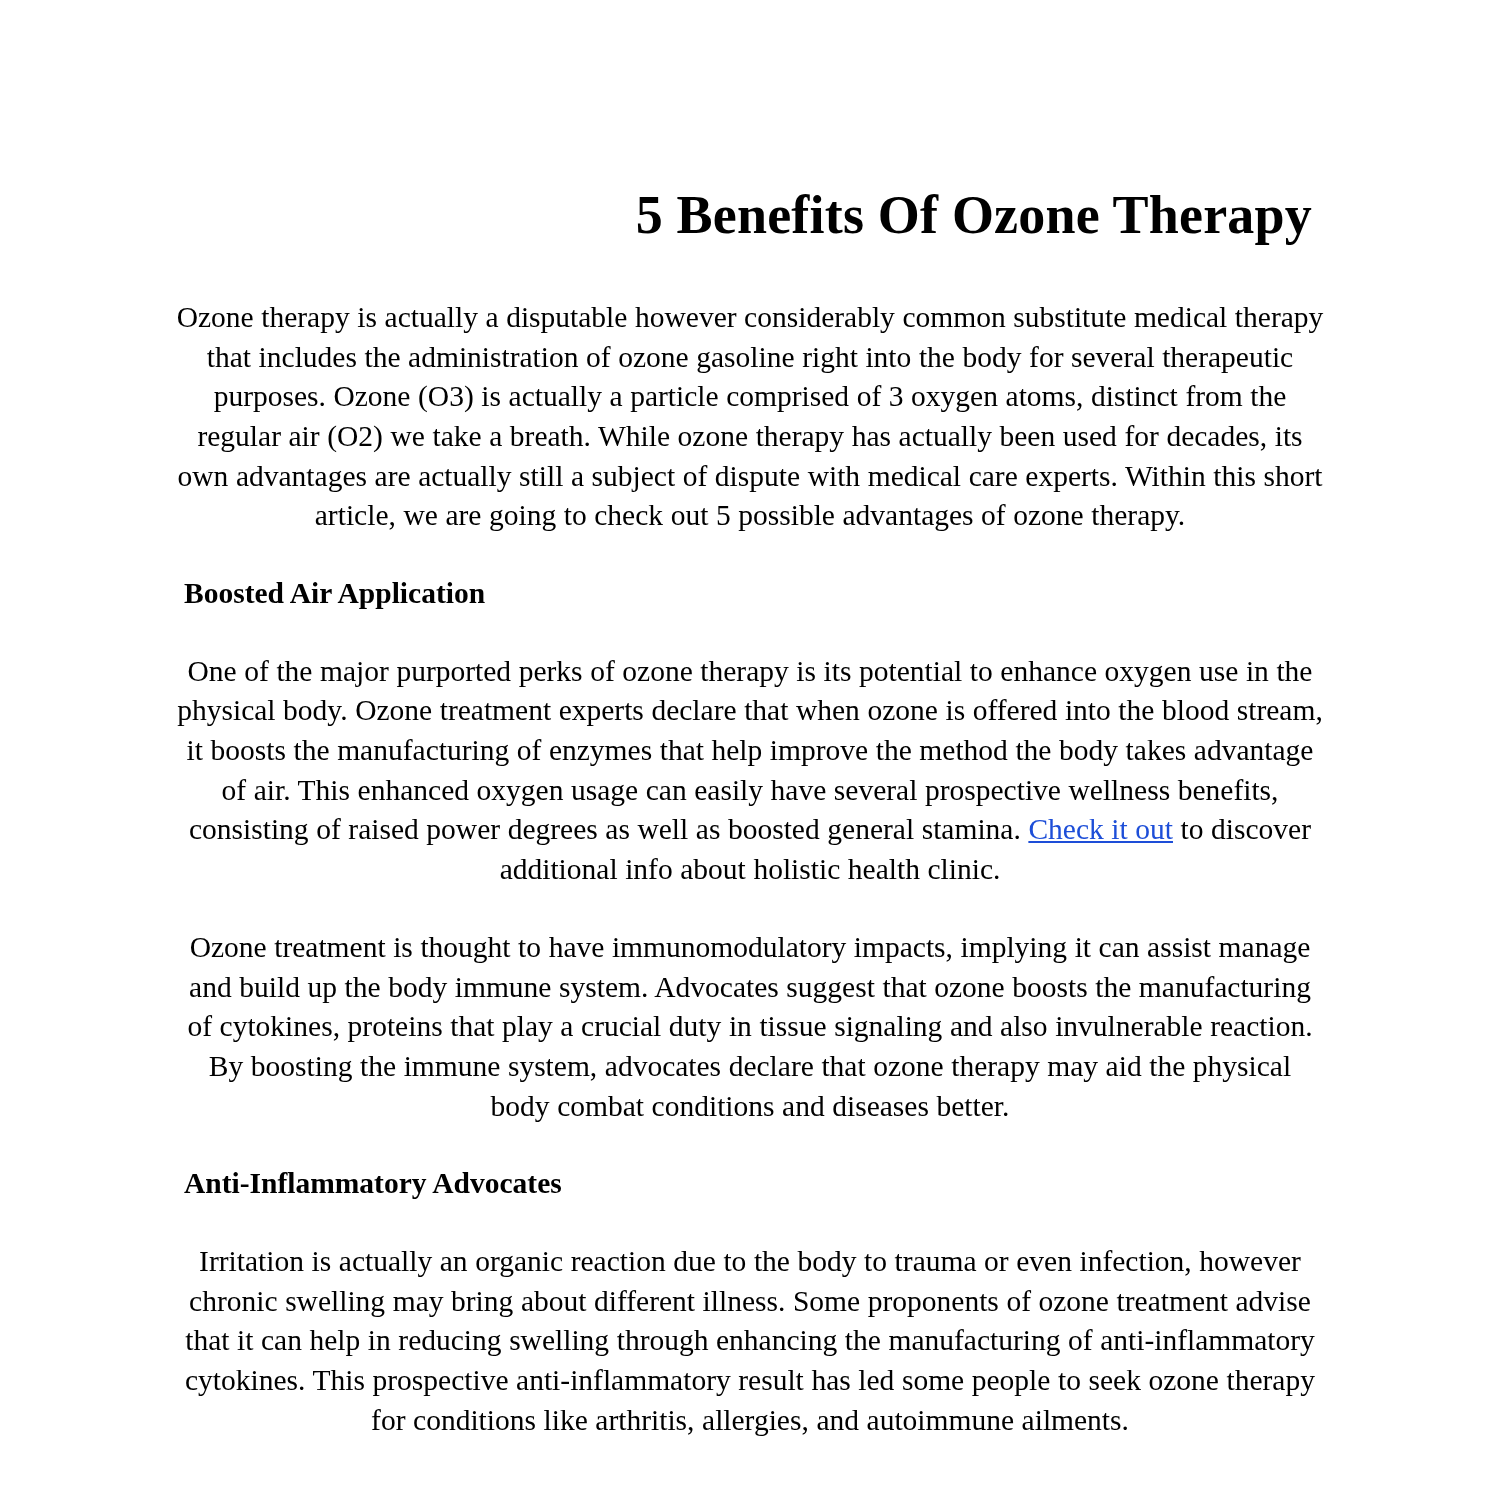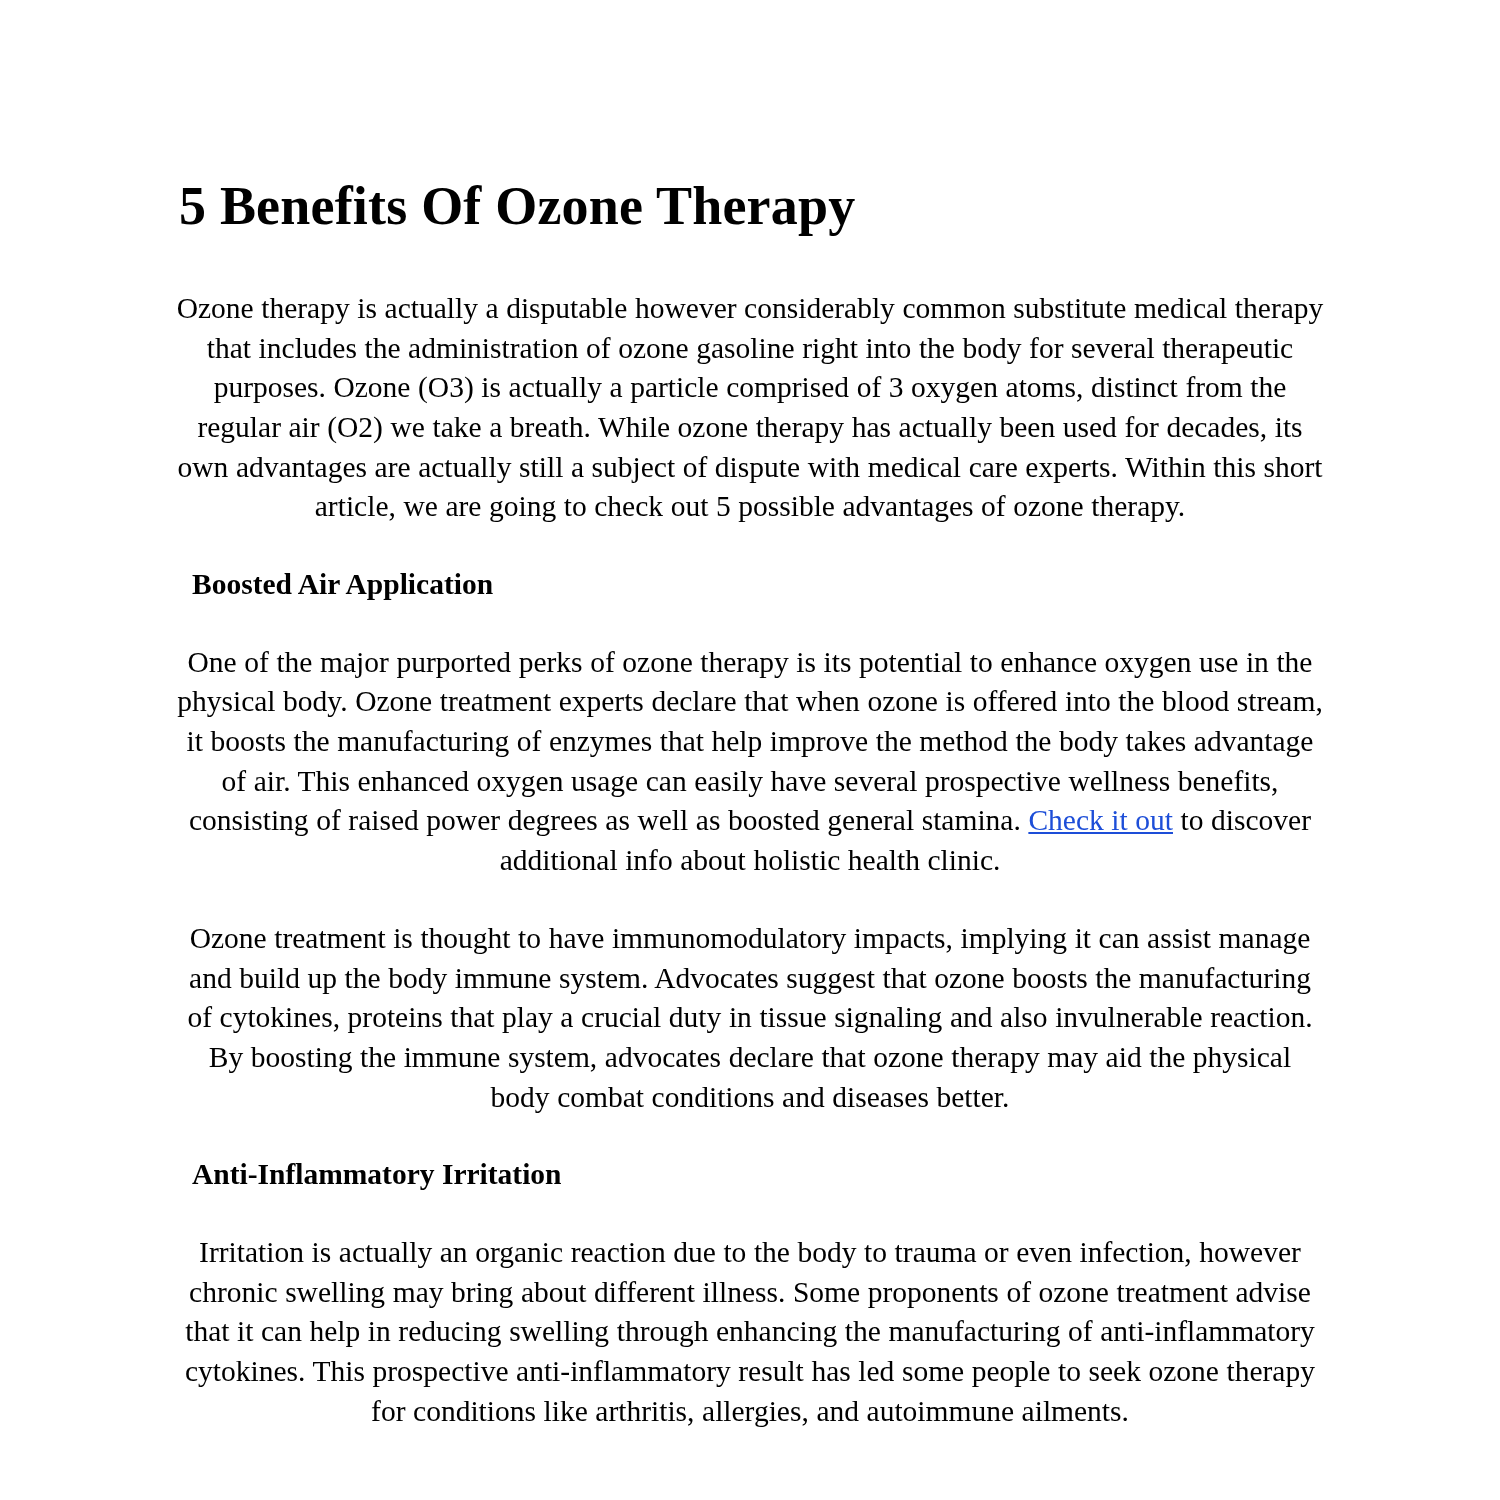--- a/index.html
+++ b/index.html
@@ -24,41 +24,41 @@
   }
   .content {
     position: absolute;
     left: 176px;
     top: 0;
     width: 1148px;
   }
   .doc-title {
     font-size: 54px;
     font-weight: bold;
-    text-align: left;
+    text-align: right;
     line-height: 1.15;
-    margin: 3px;
+    margin: 12px;
     padding-top: 172px;
     letter-spacing: 0.2px;
   }
   .para {
     font-size: 29.5px;
     line-height: 1.345;
     margin: 0;
     text-align: center;
     word-spacing: 0.2px;
   }
   .para-first {
     margin-top: 52px;
   }
   .heading {
     font-size: 29.5px;
     font-weight: bold;
     line-height: 1.345;
-    margin: 16px;
+    margin: 8px;
     margin-top: 38px;
   }
   .para-after-heading {
     margin-top: 38px;
   }
   .link {
     color: #1d4ed8;
     text-decoration: underline;
     text-underline-offset: 2px;
   }
@@ -73,18 +73,18 @@
 
     <p class="para para-first">Ozone therapy is actually a disputable however considerably common substitute medical therapy that includes the administration of ozone gasoline right into the body for several therapeutic purposes. Ozone (O3) is actually a particle comprised of 3 oxygen atoms, distinct from the regular air (O2) we take a breath. While ozone therapy has actually been used for decades, its own advantages are actually still a subject of dispute with medical care experts. Within this short article, we are going to check out 5 possible advantages of ozone therapy.</p>
 
     <h2 class="heading">Boosted Air Application</h2>
 
     <p class="para para-after-heading"><span>One of the major purported perks of ozone therapy is its potential to enhance oxygen use in the physical body. Ozone treatment experts declare that when ozone is offered into the blood stream, it boosts the manufacturing of enzymes that help improve the method the body takes advantage of air. This enhanced oxygen usage can easily have several prospective wellness benefits, consisting of raised power degrees as well as boosted general stamina. </span><a class="link" href="#">Check it out</a><span> to discover additional info about holistic health clinic.</span></p>
 
 
     <p class="para para-after-heading">Ozone treatment is thought to have immunomodulatory impacts, implying it can assist manage and build up the body immune system. Advocates suggest that ozone boosts the manufacturing of cytokines, proteins that play a crucial duty in tissue signaling and also invulnerable reaction. By boosting the immune system, advocates declare that ozone therapy may aid the physical body combat conditions and diseases better.</p>
 
-    <h2 class="heading">Anti-Inflammatory Irritation</h2>
+    <h2 class="heading">Anti-Inflammatory Advocates</h2>
 
     <p class="para para-after-heading">Irritation is actually an organic reaction due to the body to trauma or even infection, however chronic swelling may bring about different illness. Some proponents of ozone treatment advise that it can help in reducing swelling through enhancing the manufacturing of anti-inflammatory cytokines. This prospective anti-inflammatory result has led some people to seek ozone therapy for conditions like arthritis, allergies, and autoimmune ailments.</p>
 
   </div>
 </div>
 
 </body></html>

